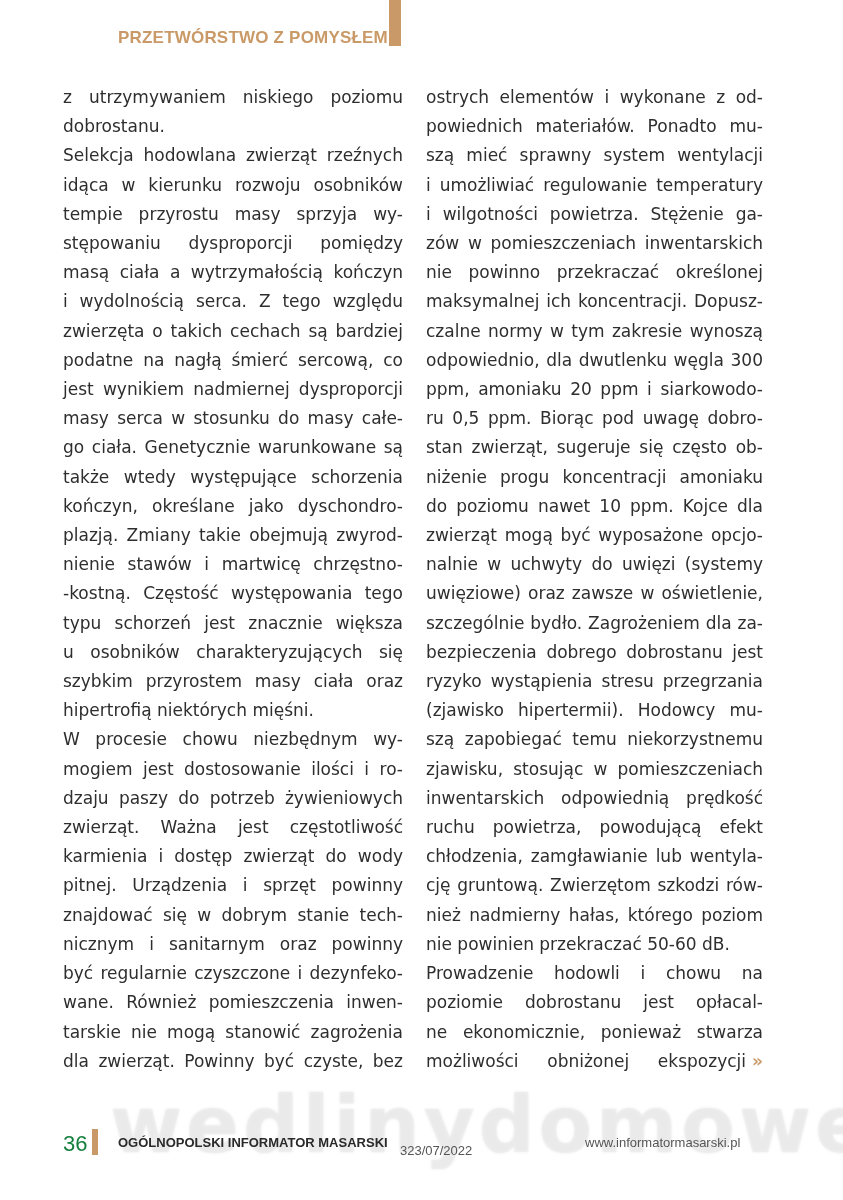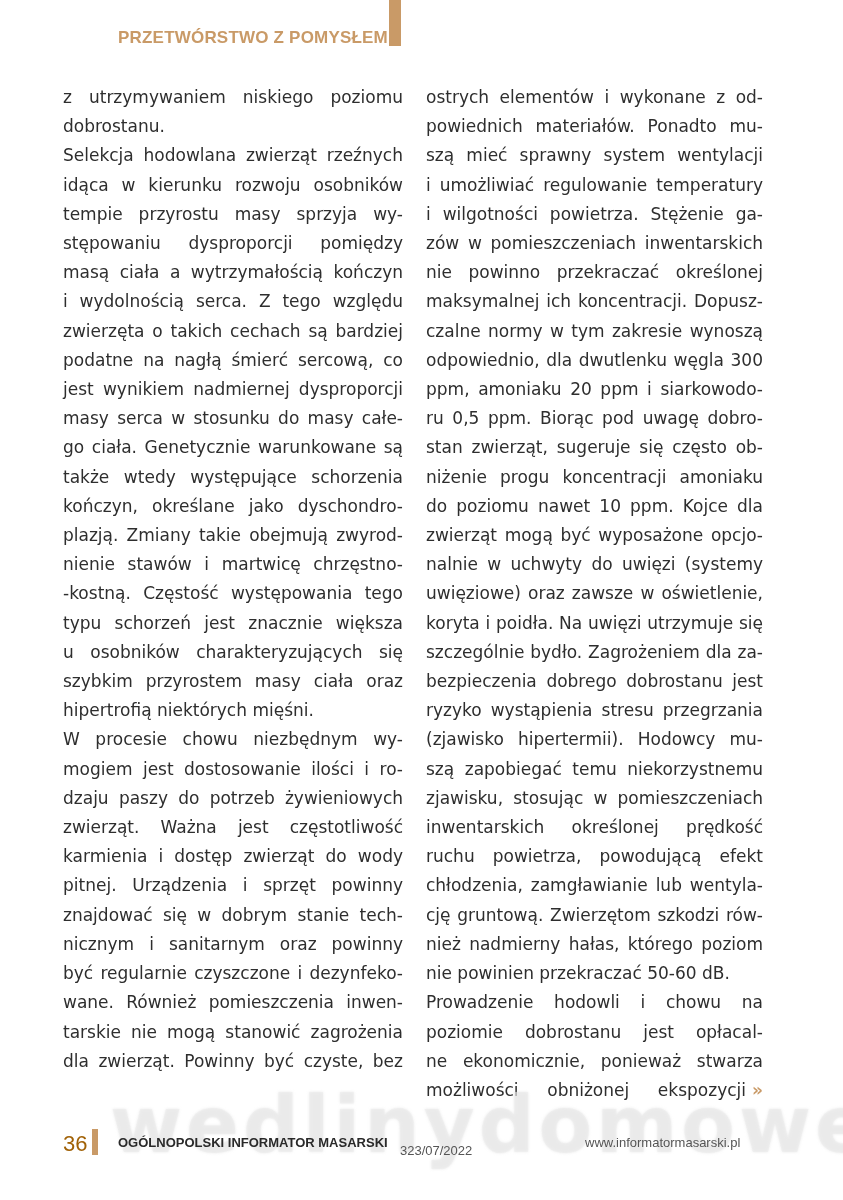--- a/index.html
+++ b/index.html
@@ -25,21 +25,21 @@
     .line.last { text-align-last: left; }
     .more-icon { color: #c99a67; font-weight: bold; margin-left: 6px; }
     .watermark {
       position: absolute; left: 110px; top: 1080px; font-family: "DejaVu Sans", sans-serif;
       font-size: 78px; font-weight: bold; color: rgba(235,235,235,0.55); letter-spacing: 4px;
       text-shadow: 0 0 3px rgba(200,200,200,0.4);
     }
     .footer { position: absolute; top: 1127px; left: 0; width: 843px; height: 40px; }
     .page-num {
       position: absolute; left: 63px; top: 4px; font-family: "Liberation Sans", sans-serif;
-      font-size: 22px; color: #a16207;
+      font-size: 22px; color: #15803d;
     }
     .footer-bar { position: absolute; left: 92px; top: 2px; width: 6px; height: 26px; background: #c99a67; }
     .pub-name {
       position: absolute; left: 118px; top: 8px; font-family: "Liberation Sans", sans-serif;
       font-weight: bold; font-size: 13px; color: #2a2a2a;
     }
     .issue { position: absolute; left: 400px; top: 16px; font-family: "Liberation Sans", sans-serif; font-size: 13px; color: #555; }
     .website { position: absolute; left: 585px; top: 8px; font-family: "Liberation Sans", sans-serif; font-size: 13px; color: #555; }
   </style>
 </head>
@@ -96,28 +96,27 @@
     <span class="line">czalne normy w tym zakresie wynoszą</span>
     <span class="line">odpowiednio, dla dwutlenku węgla 300</span>
     <span class="line">ppm, amoniaku 20 ppm i siarkowodo-</span>
     <span class="line">ru 0,5 ppm. Biorąc pod uwagę dobro-</span>
     <span class="line">stan zwierząt, sugeruje się często ob-</span>
     <span class="line">niżenie progu koncentracji amoniaku</span>
     <span class="line">do poziomu nawet 10 ppm. Kojce dla</span>
     <span class="line">zwierząt mogą być wyposażone opcjo-</span>
     <span class="line">nalnie w uchwyty do uwięzi (systemy</span>
     <span class="line">uwięziowe) oraz zawsze w oświetlenie,</span>
-    <span class="line">koryta i poidła. Na uwięzi utrzymuje się</span>
     <span class="line">szczególnie bydło. Zagrożeniem dla za-</span>
     <span class="line">bezpieczenia dobrego dobrostanu jest</span>
     <span class="line">ryzyko wystąpienia stresu przegrzania</span>
     <span class="line">(zjawisko hipertermii). Hodowcy mu-</span>
     <span class="line">szą zapobiegać temu niekorzystnemu</span>
     <span class="line">zjawisku, stosując w pomieszczeniach</span>
-    <span class="line">inwentarskich określonej prędkość</span>
+    <span class="line">inwentarskich odpowiednią prędkość</span>
     <span class="line">ruchu powietrza, powodującą efekt</span>
     <span class="line">chłodzenia, zamgławianie lub wentyla-</span>
     <span class="line">cję gruntową. Zwierzętom szkodzi rów-</span>
     <span class="line">nież nadmierny hałas, którego poziom</span>
     <span class="line last">nie powinien przekraczać 50-60 dB.</span>
     <span class="line">Prowadzenie hodowli i chowu na</span>
     <span class="line">poziomie dobrostanu jest opłacal-</span>
     <span class="line">ne ekonomicznie, ponieważ stwarza</span>
     <span class="line">możliwości obniżonej ekspozycji<span class="more-icon">»</span></span>
   </div>

